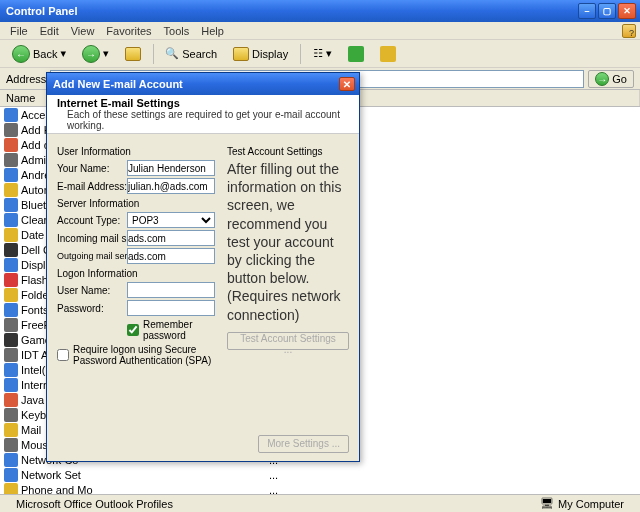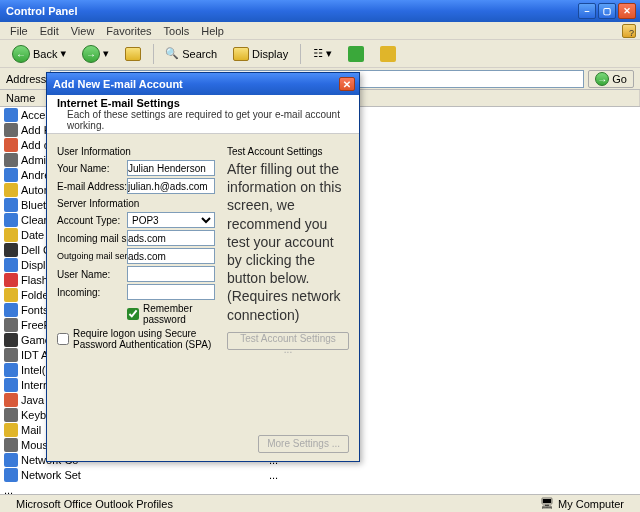--- a/index.html
+++ b/index.html
@@ -296,20 +296,24 @@
       <div class="c2">...</div>
     </div>
     <div class="row">
       <div class="c1">
         <span class="ico" style="background:#3a7ad8"></span>
         <span>Network Set</span>
       </div>
       <div class="c2">...</div>
     </div>
     <div class="row">
+      <div class="c1">
+        <span class="ico" style="background:#e0b52a"></span>
+        <span>Phone and Mo</span>
+      </div>
       <div class="c2">...</div>
     </div>
   </div>
 
 <div class="statusbar">
   <span>Microsoft Office Outlook Profiles</span>
   <span class="right">
     <span>🖥</span>
     <span>My Computer</span>
   </span>
@@ -341,26 +345,27 @@
           <select><option>POP3</option></select>
         </div>
       <div class="field">
           <label>Incoming mail server:</label>
           <input value="ads.com" style="">
         </div>
       <div class="field">
           <label style="font-size:9px">Outgoing mail server (SMTP):</label>
           <input value="ads.com" style="">
         </div>
+      <div class="section-title">Logon Information</div>
       <div class="field">
           <label>User Name:</label>
           <input value="" style="">
         </div>
       <div class="field">
-          <label>Incoming:</label>
+          <label>Password:</label>
           <input type="password" value="" style="">
         </div>
       <div class="checkbox" style="padding-left:70px">
           <input type="checkbox" checked="" style="">
           <span>Remember password</span>
         </div>
       <div class="checkbox">
           <input type="checkbox" style="">
           <span>Require logon using Secure Password Authentication (SPA)</span>
         </div>

